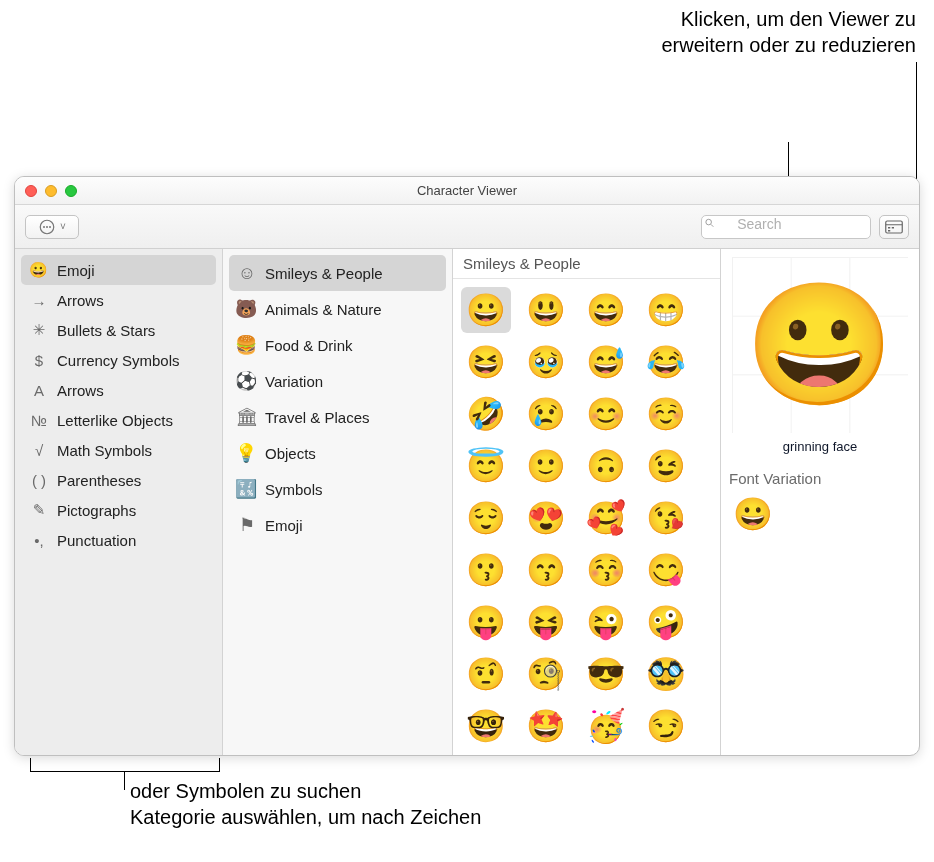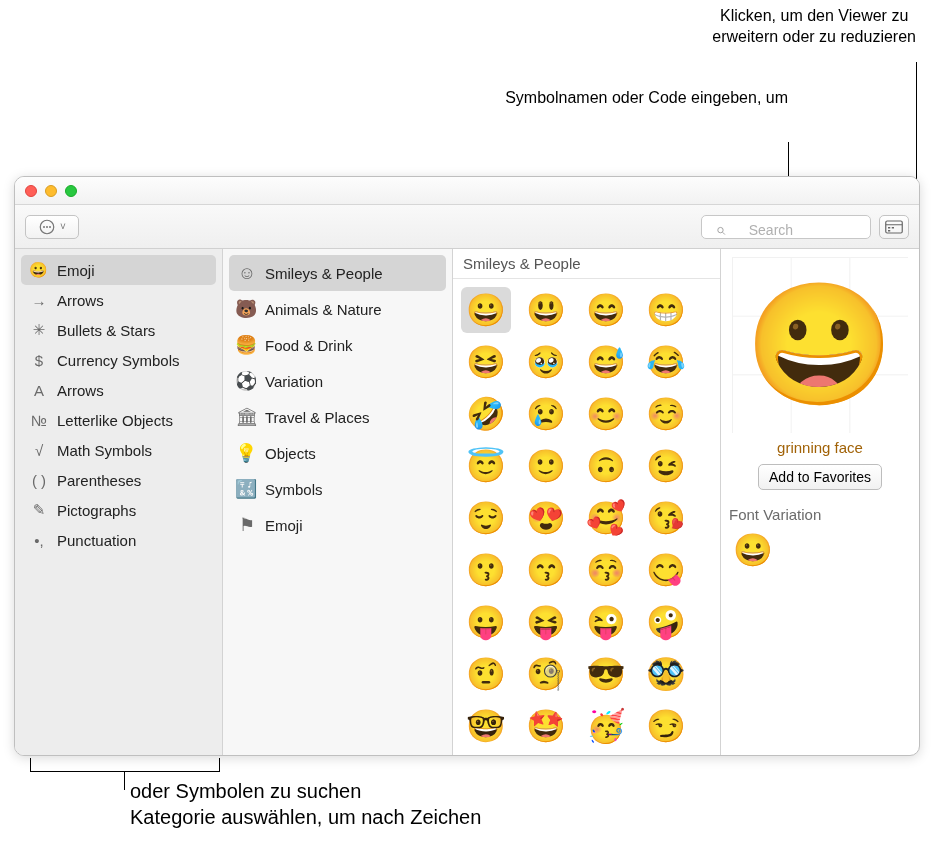--- a/index.html
+++ b/index.html
@@ -7,22 +7,22 @@
     width: 934px;
     height: 862px;
     font-family: -apple-system, "Helvetica Neue", Helvetica, Arial, sans-serif;
     font-size: 14px;
     color: #000;
     background: #fff;
     position: relative;
   }
   .callout {
     position: absolute;
-    font-size: 16px;
-    text-align: center;
+    font-size: 20px;
+    text-align: right;
     line-height: 1.3;
   }
   .callout-line {
     position: absolute;
     background: #000;
   }
   .window {
     position: absolute;
     left: 14px;
     top: 176px;
@@ -85,22 +85,22 @@
     gap:4px;
     padding:0 6px;
   }
   .spacer { flex: 1; }
   .search-field {
     width: 170px;
     height: 24px;
     border: 1px solid #c7c7c7;
     border-radius: 5px;
     background:#fff;
-    display:flex; align-items:flex-end;
-    padding:0 14px;
+    display:flex; align-items:flex-start;
+    padding:0 2px;
     gap:22px;
     color:#999;
   }
   .search-field input {
     border:none; outline:none;
     font-size:14px;
     width: 100%;
     color:#333;
     background:transparent;
   }
@@ -188,21 +188,21 @@
     position:absolute; inset:0;
     background:
       linear-gradient(#e8e8e8 1px, transparent 1px) 0 0 / 100% 33.33%,
       linear-gradient(90deg, #e8e8e8 1px, transparent 1px) 0 0 / 33.33% 100%;
     opacity:0.6;
   }
   .preview-emoji {
     font-size: 120px;
     z-index: 1;
   }
-  .char-name { font-size:15px; color:#a16207; margin-top:6px; }
+  .char-name { font-size:13px; color:#0f172a; margin-top:6px; }
   .fav-btn {
     margin-top:8px;
     border:1px solid #bdbdbd;
     border-radius:5px;
     background:linear-gradient(#fff,#f1f1f1);
     font-size:14px;
     padding:4px 10px;
   }
   .section-label {
     align-self:flex-start;
@@ -238,32 +238,32 @@
 <body>
 
 <div class="callout" style="right:18px; top:6px;">
   <div>Klicken, um den Viewer zu</div>
   <div>erweitern oder zu reduzieren</div>
 </div>
 <div class="callout-line" style="left:916px; top:62px; width:1px; height:138px;"></div>
 <div class="callout-line" style="left:910px; top:200px; width:7px; height:1px;"></div>
 
 <div class="callout" style="right:146px; top:88px;">
-  <div>Symbolnamen oder Code eingeben, um</div>
 </div>
 <div class="callout-line" style="left:788px; top:142px; width:1px; height:60px;"></div>
 <div class="callout-line" style="left:782px; top:202px; width:7px; height:1px;"></div>
 
 <div class="window">
   <div class="titlebar">
     <div class="traffic">
       <div class="tlight tl-red"></div>
       <div class="tlight tl-yellow"></div>
       <div class="tlight tl-green"></div>
     </div>
+    <div class="title-text">Character Viewer</div>
   </div>
 
   <div class="toolbar">
     <div class="tb-btn tb-dropdown">
       <svg class="svg-icon" viewBox="0 0 24 24">
         <circle cx="12" cy="12" r="9" fill="none" stroke="#777" stroke-width="1.6"></circle>
         <circle cx="8" cy="12" r="1.3" fill="#777"></circle>
         <circle cx="12" cy="12" r="1.3" fill="#777"></circle>
         <circle cx="16" cy="12" r="1.3" fill="#777"></circle>
       </svg>
@@ -405,21 +405,20 @@
           <div class="emoji-cell">🥳</div>
           <div class="emoji-cell">😏</div>
         </div>
     </div>
     <div class="col4">
       <div class="preview-box">
         <div class="preview-grid-overlay"></div>
         <div class="preview-emoji">😀</div>
       </div>
       <div class="char-name">grinning face</div>
-      <button class="fav-btn">Add to Favorites</button>
       <div class="section-label">Font Variation</div>
       <div class="font-var-row" id="font-var-row"><span class="font-var-cell">😀</span></div>
     </div>
   </div>
 </div>
 
 <div class="bracket" style="left:30px; top:758px; width:190px;"></div>
 <div class="callout-line" style="left:124px; top:772px; width:1px; height:18px;"></div>
 <div class="callout-bottom" style="left:130px; top:778px;">
   <div>oder Symbolen zu suchen</div>

